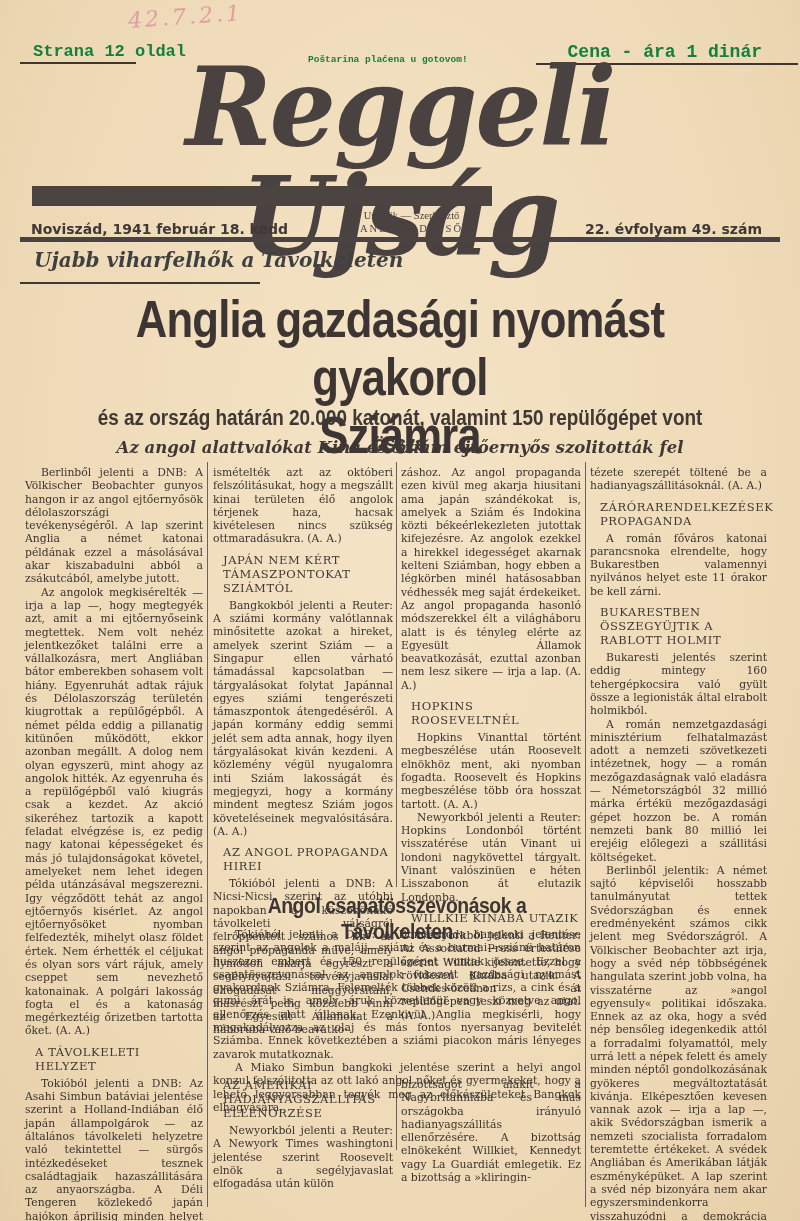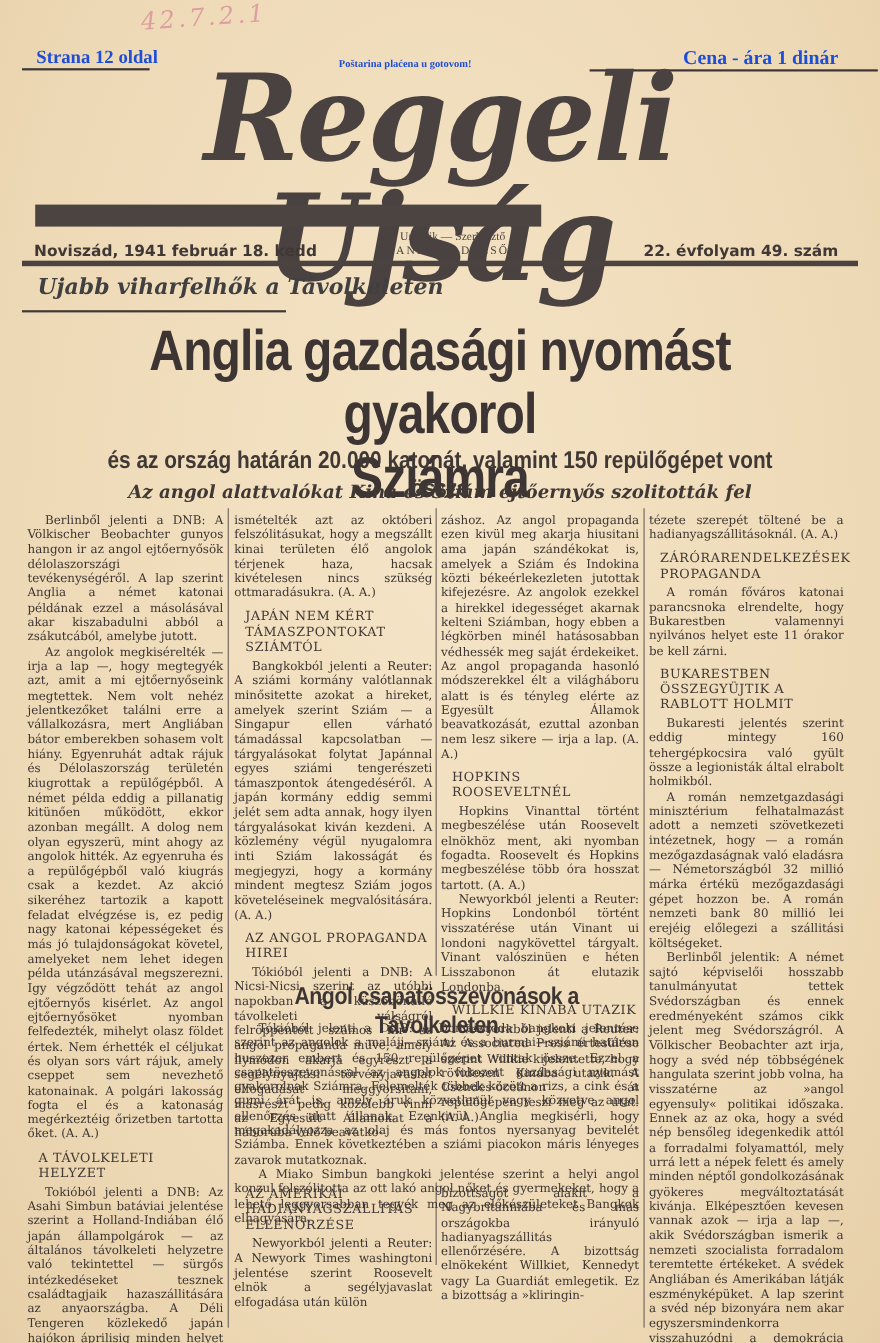--- a/index.html
+++ b/index.html
@@ -6,21 +6,21 @@
   body {
     width:800px; height:1221px; overflow:hidden;
     background:#f1dfc0;
     background-image: radial-gradient(ellipse at 50% 40%, #f4e4c6 0%, #eed9b6 70%, #e6cfa8 100%);
     color:#3b3431;
     font-family:"DejaVu Serif", serif;
     position:relative;
   }
   .page { position:absolute; left:0; top:0; width:800px; height:1221px; }
   .stamp { position:absolute; left:128px; top:4px; color:#d98a9a; font-family:"DejaVu Serif", serif; font-style:italic; font-size:22px; letter-spacing:3px; transform:rotate(-4deg); opacity:.75; }
-  .topline { position:absolute; top:42px; font-family:Liberation Serif, serif; font-weight:bold; color:#1d4ed8; }
+  .topline { position:absolute; top:42px; font-family:Liberation Mono, monospace; font-weight:bold; color:#15803d; }
   .pages { left:33px; font-size:17px; }
   .postage { left:308px; top:54px; font-size:9.5px; font-weight:bold; }
   .price { right:38px; font-size:18px; }
   .rule-left { position:absolute; left:20px; top:62px; width:116px; height:2px; background:#3d3533; }
   .rule-right { position:absolute; left:536px; top:63px; width:262px; height:2px; background:#3d3533; }
   .masthead { position:absolute; left:25px; top:58px; width:750px; text-align:center; font-family:"DejaVu Serif", serif; font-style:italic; font-weight:bold; font-size:104px; letter-spacing:-2px; color:#4a4240; line-height:1; transform:scaleY(1.05); }
   .mast-bar { position:absolute; left:32px; top:186px; width:458px; height:20px; background:#4b4441; }
   .dateline { position:absolute; top:221px; font-family:"DejaVu Sans", sans-serif; font-weight:bold; font-size:14px; color:#3f3835; }
   .date { left:31px; }
   .issue { right:38px; }

